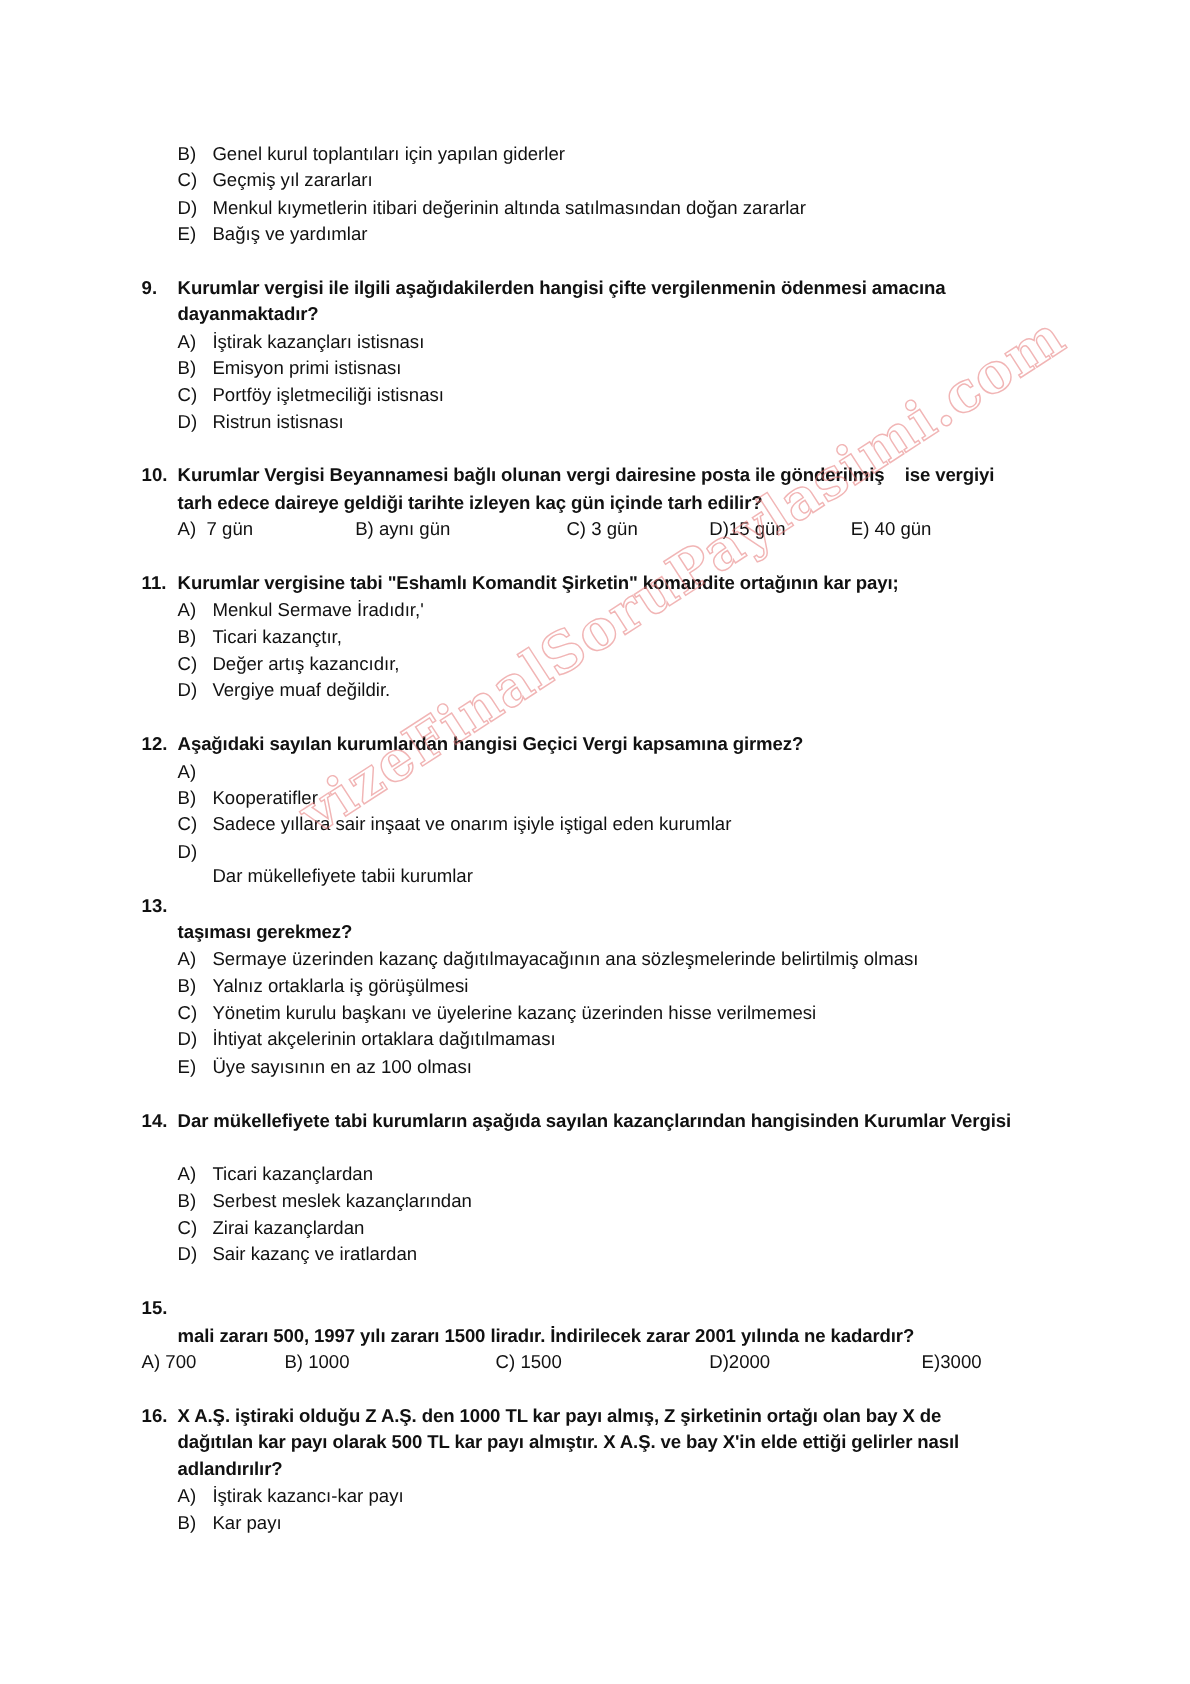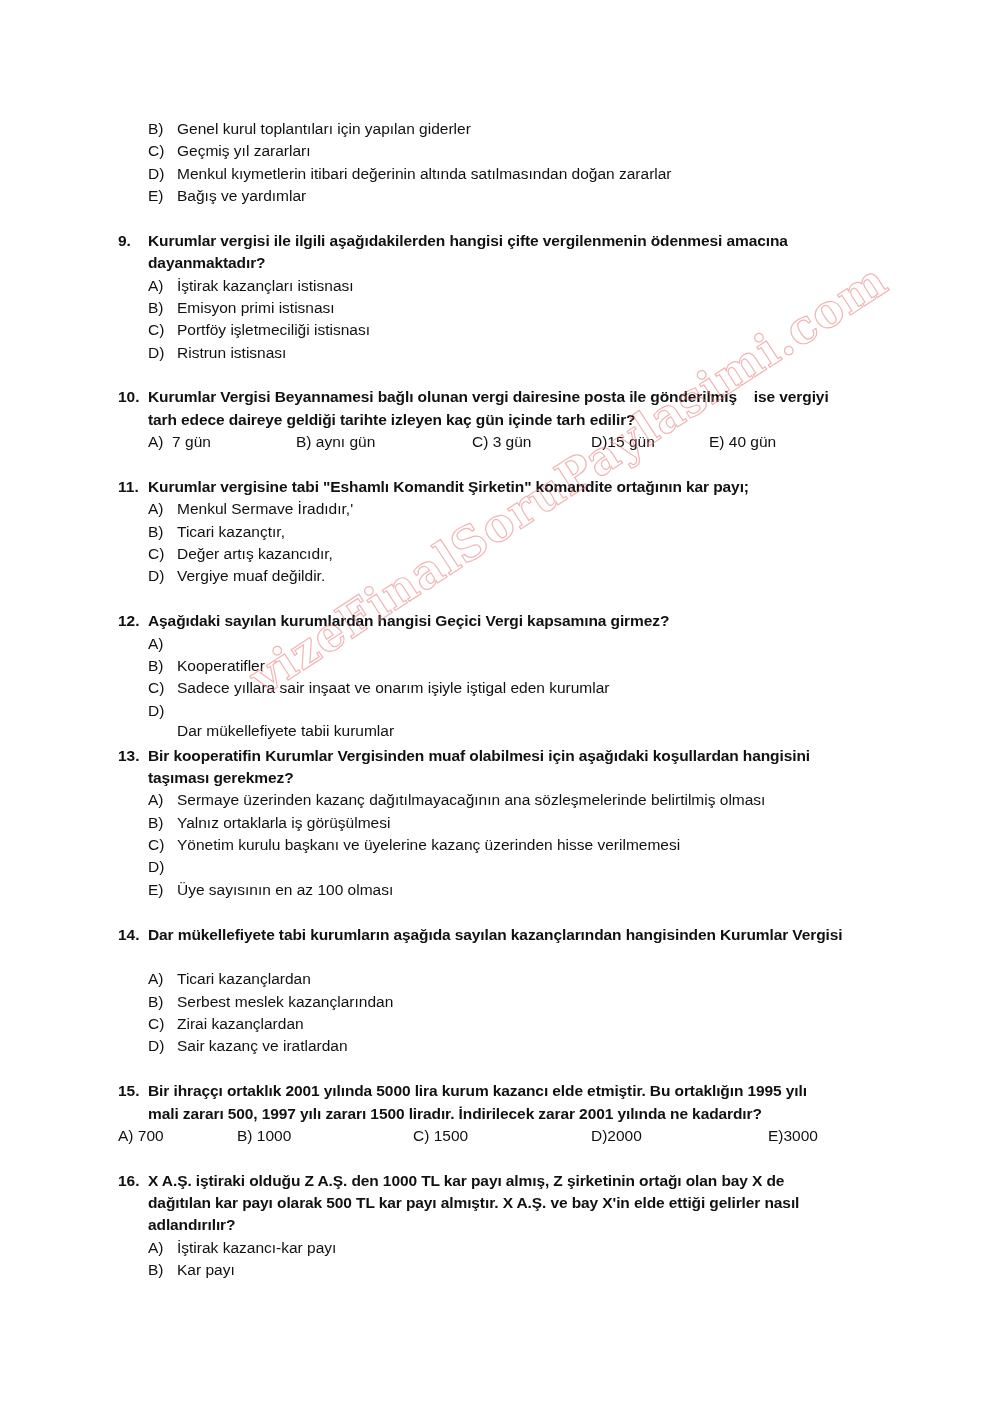--- a/index.html
+++ b/index.html
@@ -77,45 +77,44 @@
   <span class="line bold qtext" style="top:610px">Aşağıdaki sayılan kurumlardan hangisi Geçici Vergi kapsamına girmez?</span>
   <span class="optl" style="top:633px">A)</span>
   <span class="optl" style="top:655px">B)</span>
   <span class="optt" style="top:655px">Kooperatifler</span>
   <span class="optl" style="top:677px">C)</span>
   <span class="optt" style="top:677px">Sadece yıllara sair inşaat ve onarım işiyle iştigal eden kurumlar</span>
   <span class="optl" style="top:700px">D)</span>
   <span class="optt" style="top:720px">Dar mükellefiyete tabii kurumlar</span>
 
   <span class="qnum" style="top:745px">13.</span>
-  <span class="line bold qtext" style="top:745px">Bir kooperatifin Kurumlar Vergisinden muaf olabilmesi için aşağıdaki koşullardan hangisini</span>
   <span class="line bold qtext" style="top:767px">taşıması gerekmez?</span>
   <span class="optl" style="top:789px">A)</span>
   <span class="optt" style="top:789px">Sermaye üzerinden kazanç dağıtılmayacağının ana sözleşmelerinde belirtilmiş olması</span>
   <span class="optl" style="top:812px">B)</span>
   <span class="optt" style="top:812px">Yalnız ortaklarla iş görüşülmesi</span>
   <span class="optl" style="top:834px">C)</span>
   <span class="optt" style="top:834px">Yönetim kurulu başkanı ve üyelerine kazanç üzerinden hisse verilmemesi</span>
   <span class="optl" style="top:856px">D)</span>
+  <span class="optt" style="top:856px">İhtiyat akçelerinin ortaklara dağıtılmaması</span>
   <span class="optl" style="top:879px">E)</span>
   <span class="optt" style="top:879px">Üye sayısının en az 100 olması</span>
 
   <span class="qnum" style="top:924px">14.</span>
   <span class="line bold qtext" style="top:924px">Dar mükellefiyete tabi kurumların aşağıda sayılan kazançlarından hangisinden Kurumlar Vergisi</span>
   <span class="optl" style="top:968px">A)</span>
   <span class="optt" style="top:968px">Ticari kazançlardan</span>
   <span class="optl" style="top:991px">B)</span>
   <span class="optt" style="top:991px">Serbest meslek kazançlarından</span>
   <span class="optl" style="top:1013px">C)</span>
   <span class="optt" style="top:1013px">Zirai kazançlardan</span>
   <span class="optl" style="top:1035px">D)</span>
   <span class="optt" style="top:1035px">Sair kazanç ve iratlardan</span>
 
   <span class="qnum" style="top:1080px">15.</span>
-  <span class="line bold qtext" style="top:1080px">Bir ihraççı ortaklık 2001 yılında 5000 lira kurum kazancı elde etmiştir. Bu ortaklığın 1995 yılı</span>
   <span class="line bold qtext" style="top:1103px">mali zararı 500, 1997 yılı zararı 1500 liradır. İndirilecek zarar 2001 yılında ne kadardır?</span>
   <span class="inline-opt" style="top:1125px; left:118px">A) 700</span>
   <span class="inline-opt" style="top:1125px; left:237px">B) 1000</span>
   <span class="inline-opt" style="top:1125px; left:413px">C) 1500</span>
   <span class="inline-opt" style="top:1125px; left:591px">D)2000</span>
   <span class="inline-opt" style="top:1125px; left:768px">E)3000</span>
 
   <span class="qnum" style="top:1170px">16.</span>
   <span class="line bold qtext" style="top:1170px">X A.Ş. iştiraki olduğu Z A.Ş. den 1000 TL kar payı almış, Z şirketinin ortağı olan bay X de</span>
   <span class="line bold qtext" style="top:1192px">dağıtılan kar payı olarak 500 TL kar payı almıştır. X A.Ş. ve bay X'in elde ettiği gelirler nasıl</span>

